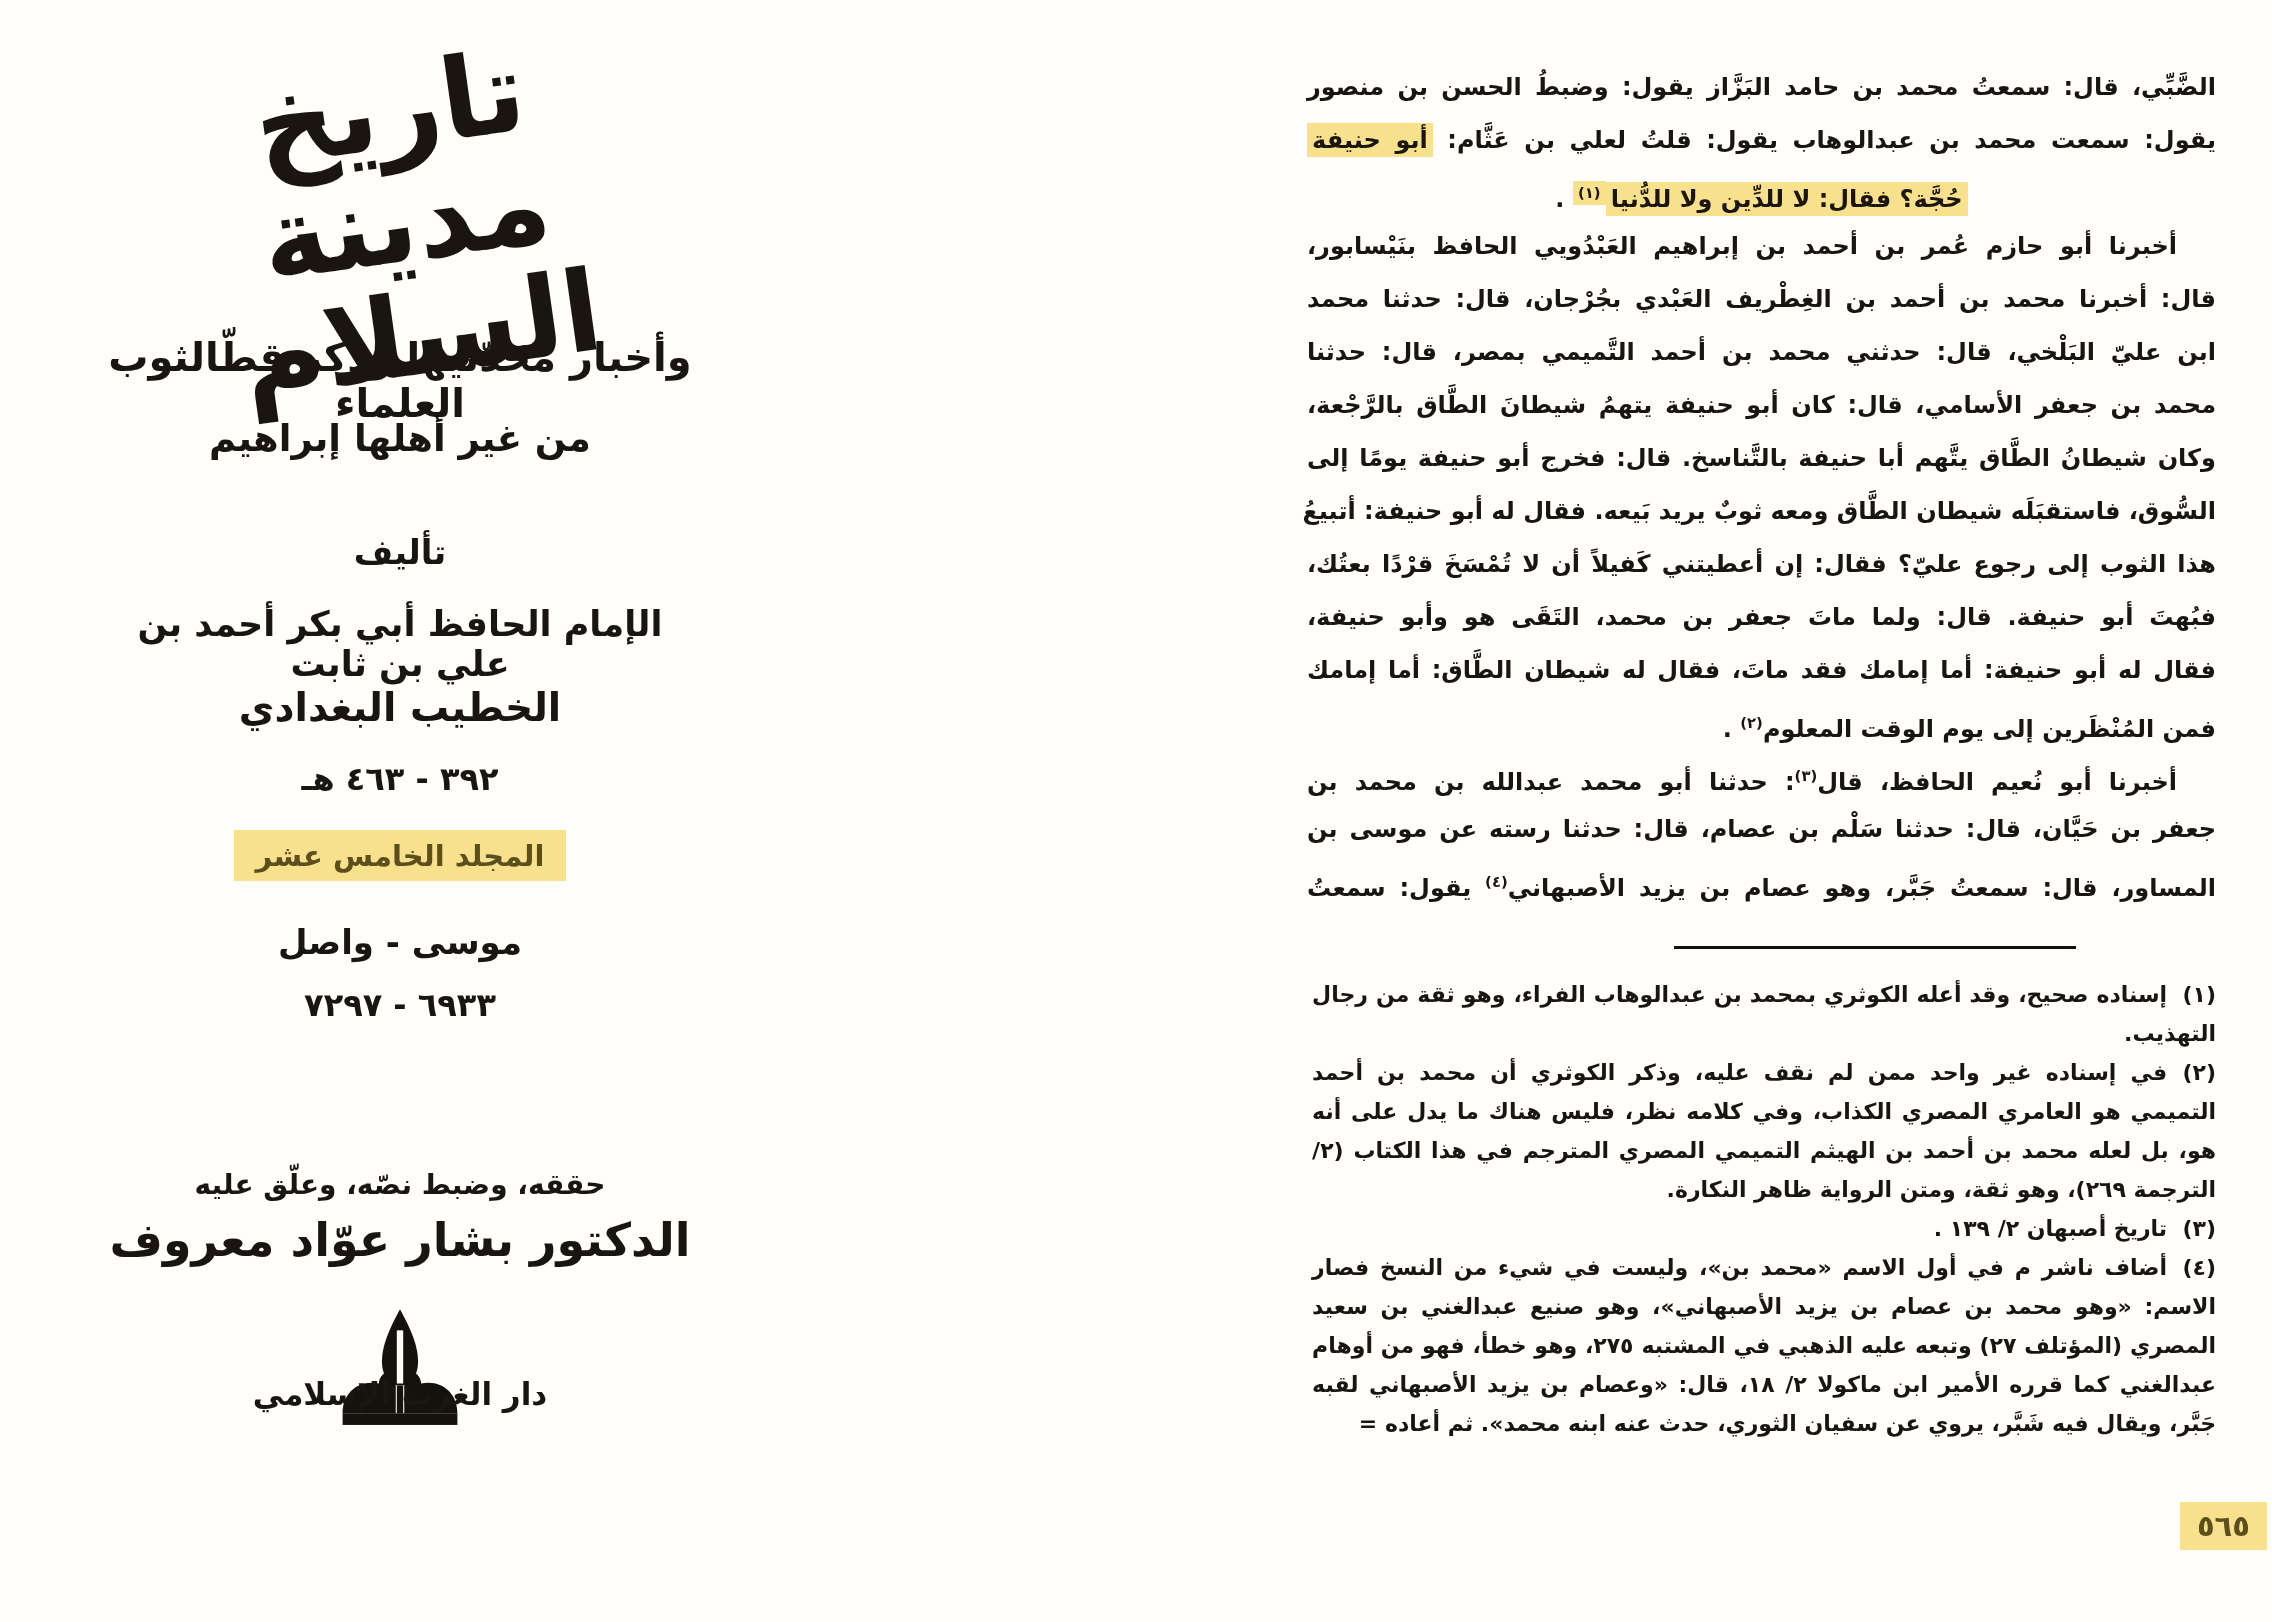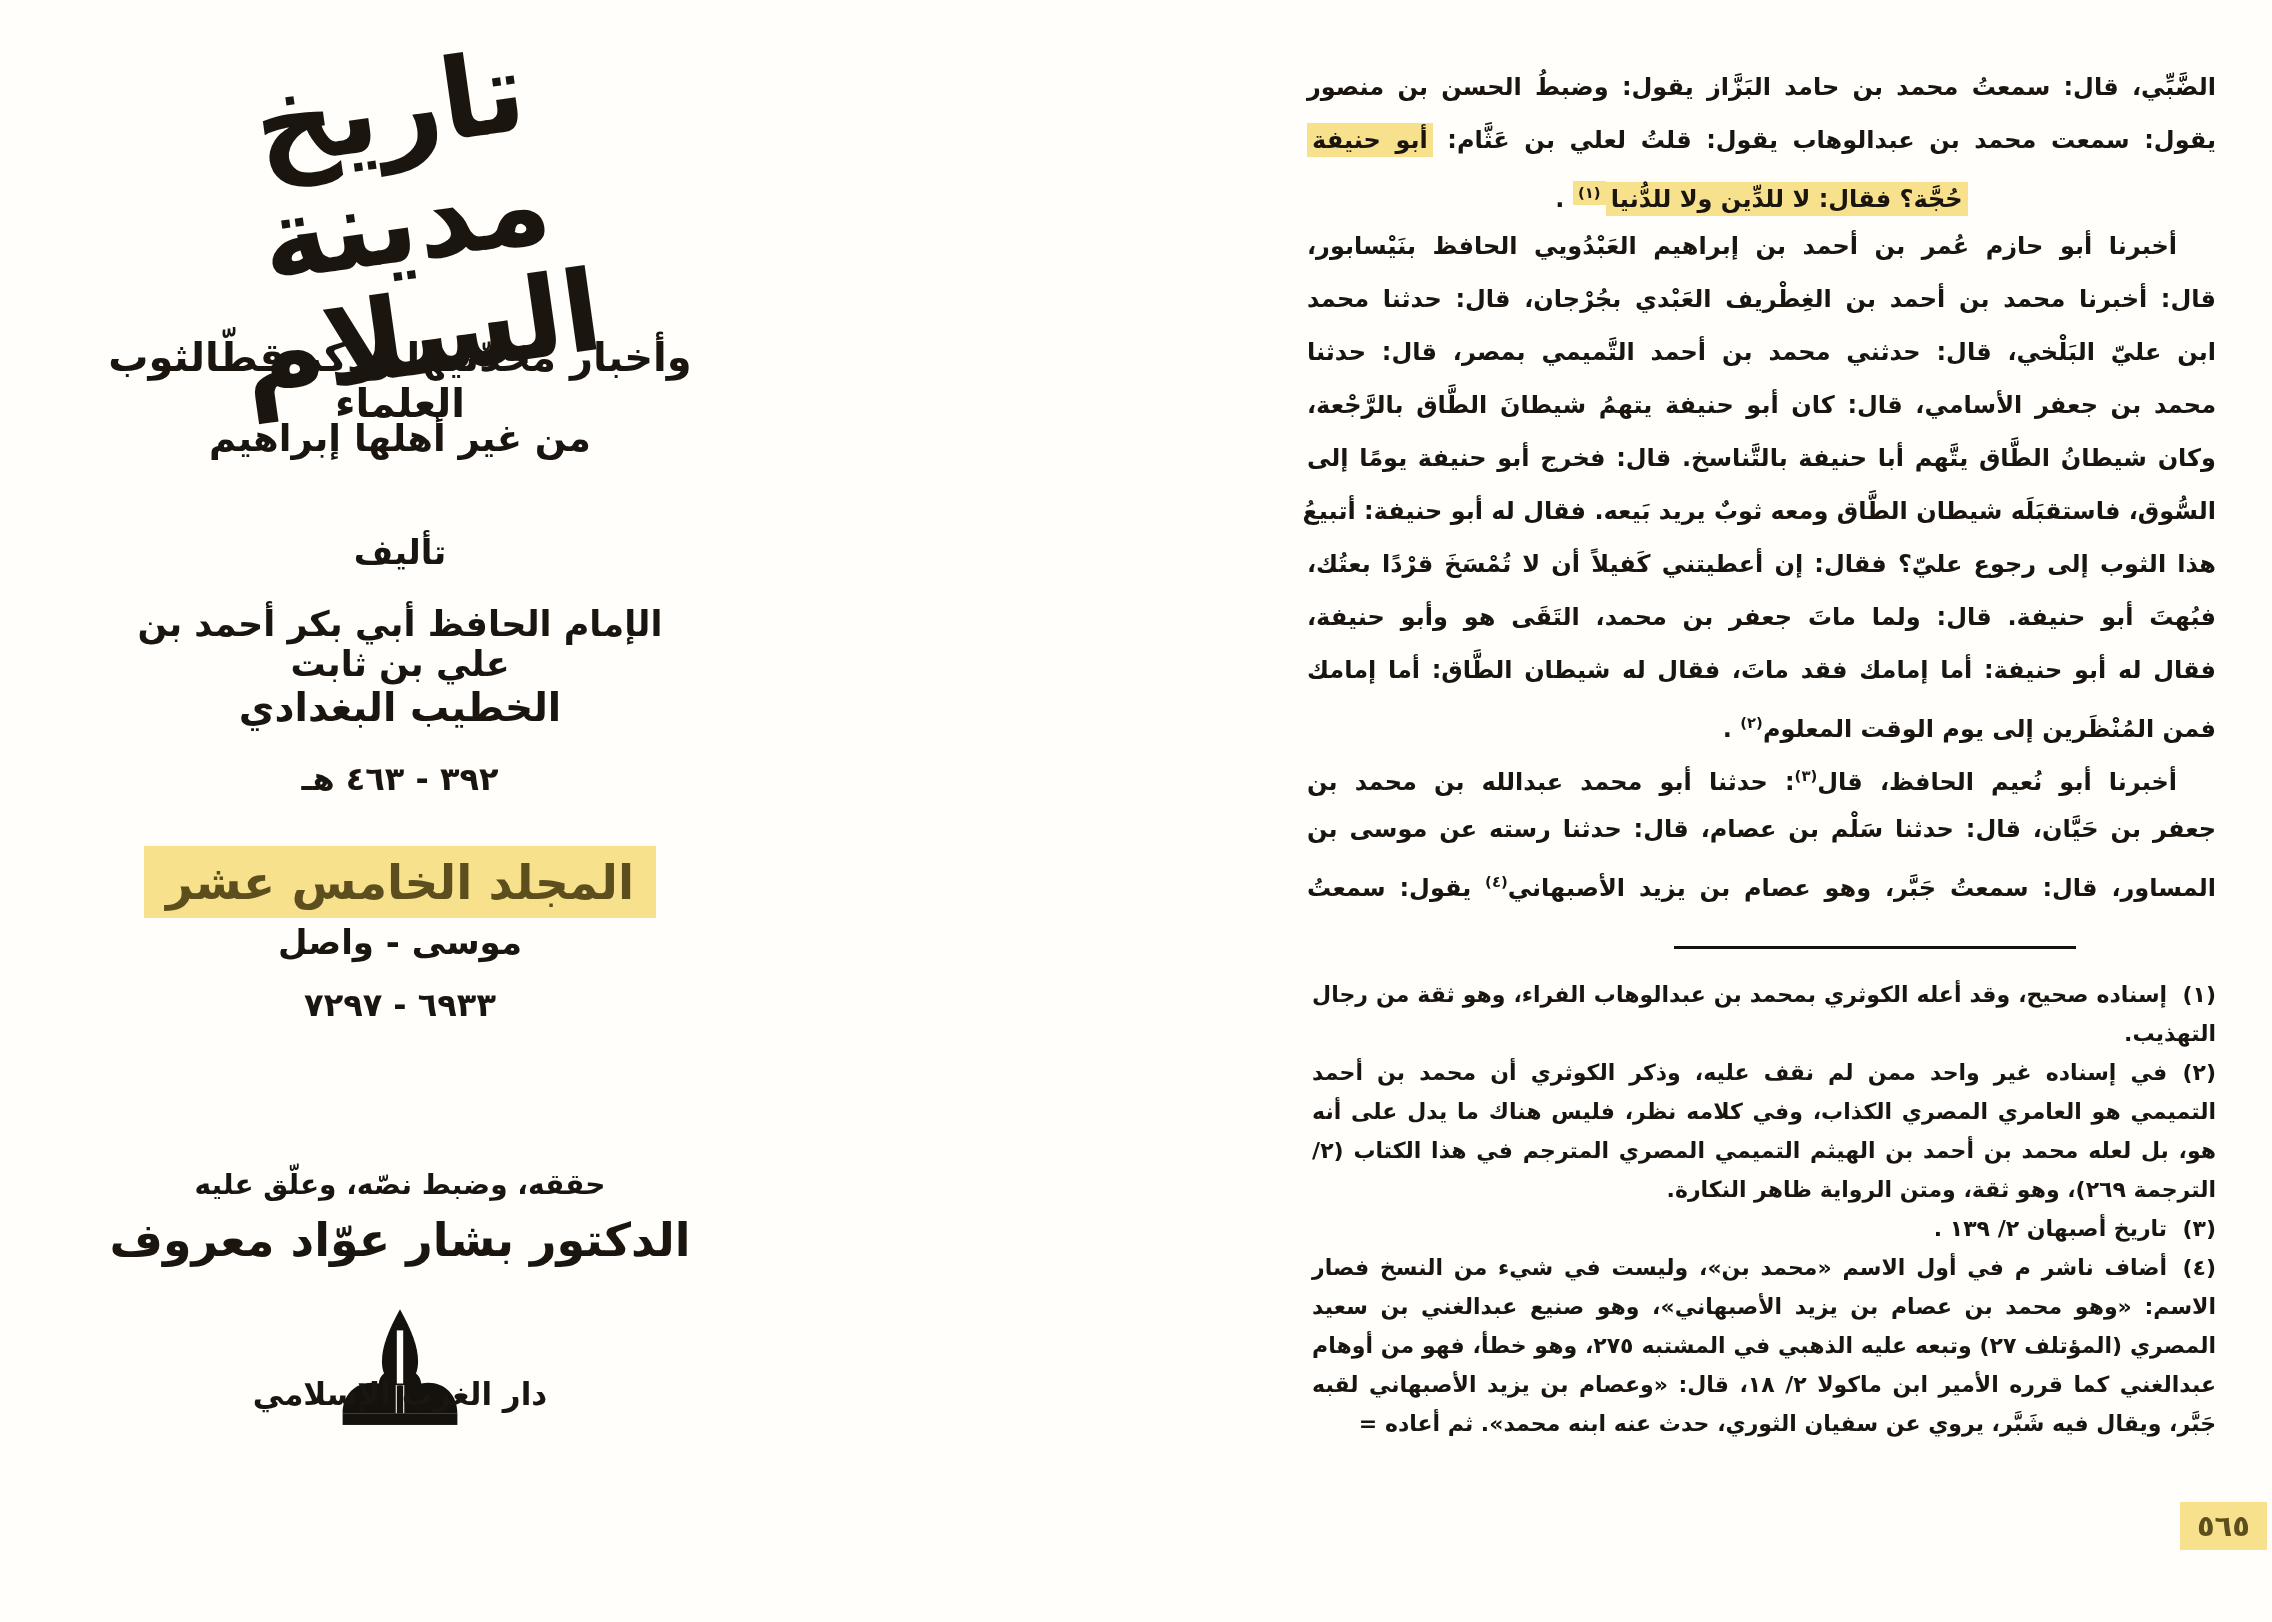--- a/index.html
+++ b/index.html
@@ -18,21 +18,21 @@
   }
   .subtitle-1{top:334px;font-size:40px;font-weight:bold;}
   .subtitle-2{top:417px;font-size:37px;font-weight:bold;}
   .taleef{top:532px;font-size:34px;font-weight:bold;}
   .author-1{top:604px;font-size:35px;font-weight:bold;letter-spacing:-0.9px;}
   .author-2{top:685px;font-size:39px;font-weight:bold;}
   .life-dates{top:760px;font-size:32px;font-weight:bold;}
   .volume-line{top:830px;}
   .volume-hl{
     display:inline-block;background:var(--hl);color:#5d4f1d;
-    font-size:47px;font-weight:bold;padding:8.5px 22px;margin-top:16px;
+    font-size:29px;font-weight:bold;padding:8.5px 22px;
   }
   .volume-coverage{top:922px;font-size:34px;font-weight:bold;}
   .entry-range{top:986px;font-size:32px;font-weight:bold;}
   .editor-credit{top:1168px;font-size:28px;font-weight:bold;}
   .editor-name{top:1213px;font-size:46px;font-weight:bold;}
   .logo-wrap{top:1307px;height:143px;}
   .publisher-name{top:1376px;font-size:31px;font-weight:bold;}
   
   .page-right{left:1307px;width:909px;direction:rtl;}
   .main-text{position:absolute;top:61px;right:0;left:0;}

